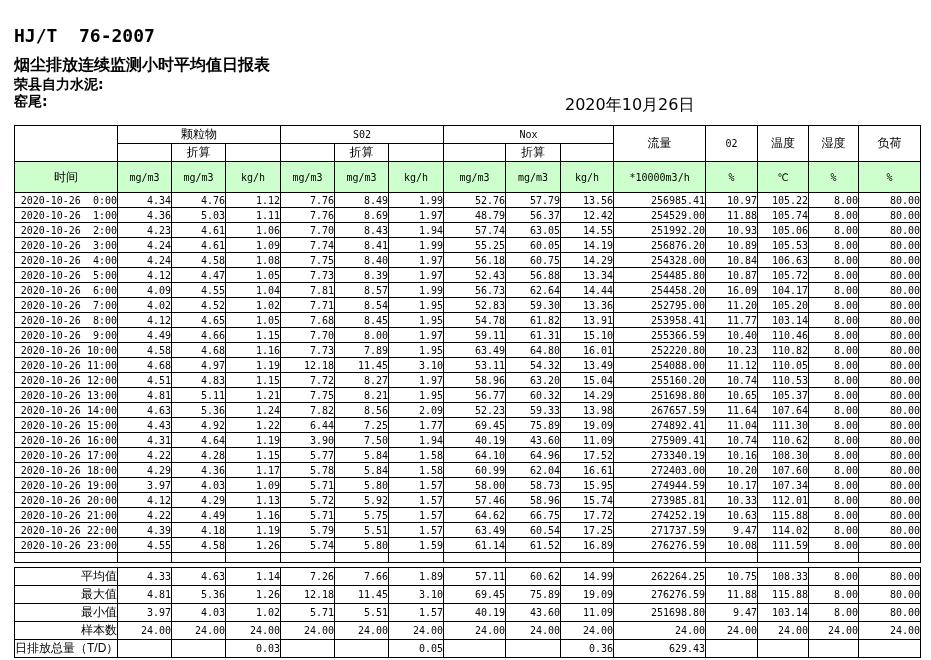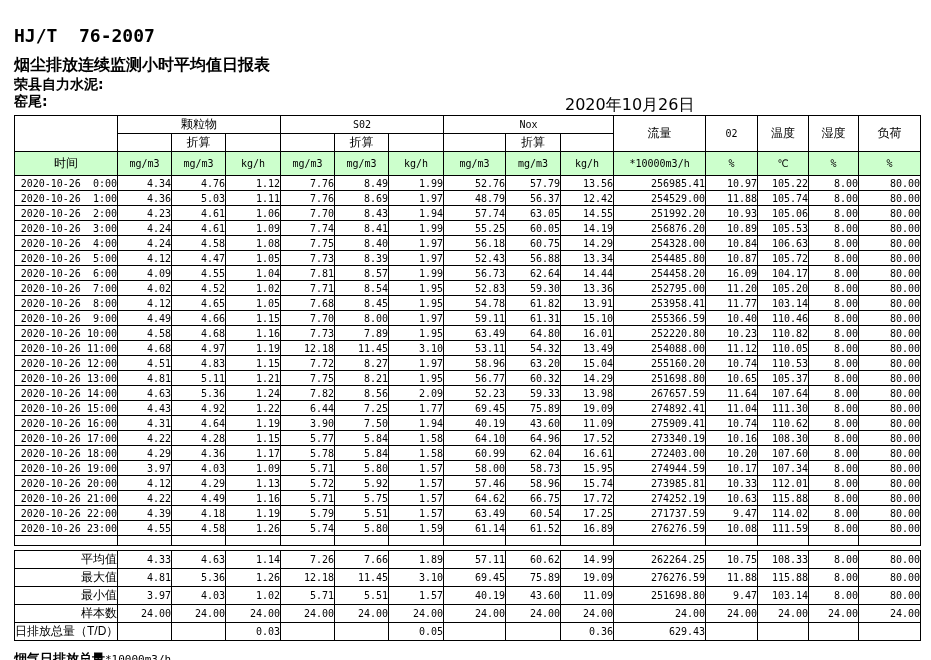--- a/index.html
+++ b/index.html
@@ -12,30 +12,30 @@
   .std {
     font-family: "DejaVu Sans Mono", "DejaVu Sans", sans-serif;
     font-size: 18px; font-weight: bold; white-space: pre; margin-top: 15px;
   }
   .title { width: 660px; text-align: left; font-size: 16px; font-weight: bold; margin-top: 9px; }
   .company { font-size: 14px; font-weight: bold; height: 17px; }
   .locrow { position: relative; font-size: 14px; font-weight: bold; height: 17px; }
   .date { position: absolute; left: 551px; top: 2px; font-weight: normal; font-size: 16px; }
 
   table.report {
-    border-collapse: collapse; table-layout: fixed; width: 906px; margin-top: 5px;
+    border-collapse: collapse; table-layout: fixed; width: 906px; margin-top: 15px;
     font-family: "DejaVu Sans Mono", "DejaVu Sans", sans-serif; font-size: 10px;
   }
   .report th, .report td {
     border: 1px solid #000; height: 15px; padding: 0;
     overflow: hidden; white-space: pre; vertical-align: middle;
   }
   .report th { font-weight: normal; text-align: center; }
   .report .cjk { font-size: 12px; font-family: "DejaVu Sans", sans-serif; }
-  tr.green th { background: #ccffcc; height: 24px; }
+  tr.green th { background: #ccffcc; height: 31px; }
   .c-num { text-align: right; padding-right: 4px; }
   .c-time { text-align: right; padding-right: 4px; }
   .c-lbl  { text-align: right; padding-right: 2px; font-size: 12px; font-family: Liberation Sans, sans-serif; }
   .c-lbl.left { text-align: left; padding-left: 0; }
   tr.blankrow td { height: 10px; }
   tr.gaprow td { border: none; height: 5px; font-size: 0; line-height: 0; }
 
   .foot1 { margin-top: 9px; font-size: 13px; height: 16px; }
   .foot1 .b { font-weight: bold; }
   .foot1 .m { font-family: "DejaVu Sans Mono", "DejaVu Sans", sans-serif; font-size: 11px; }

